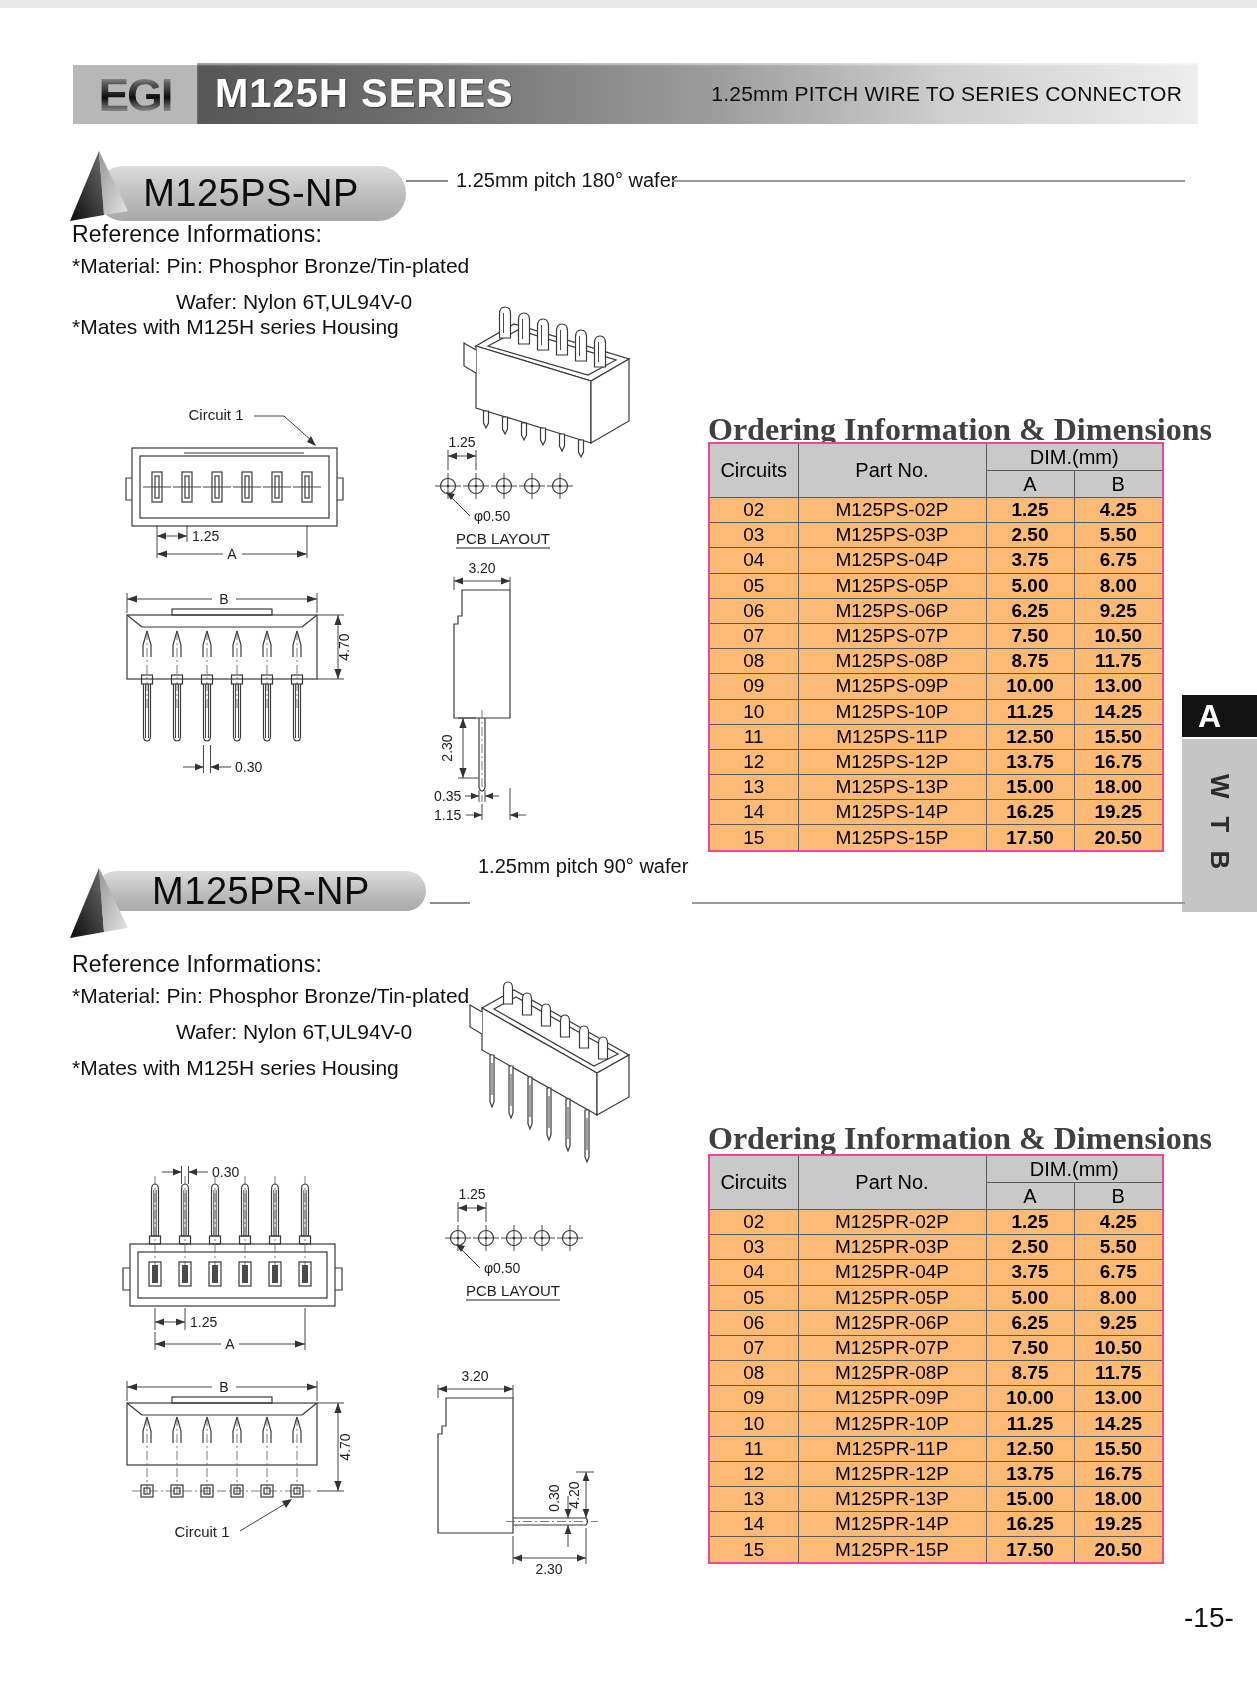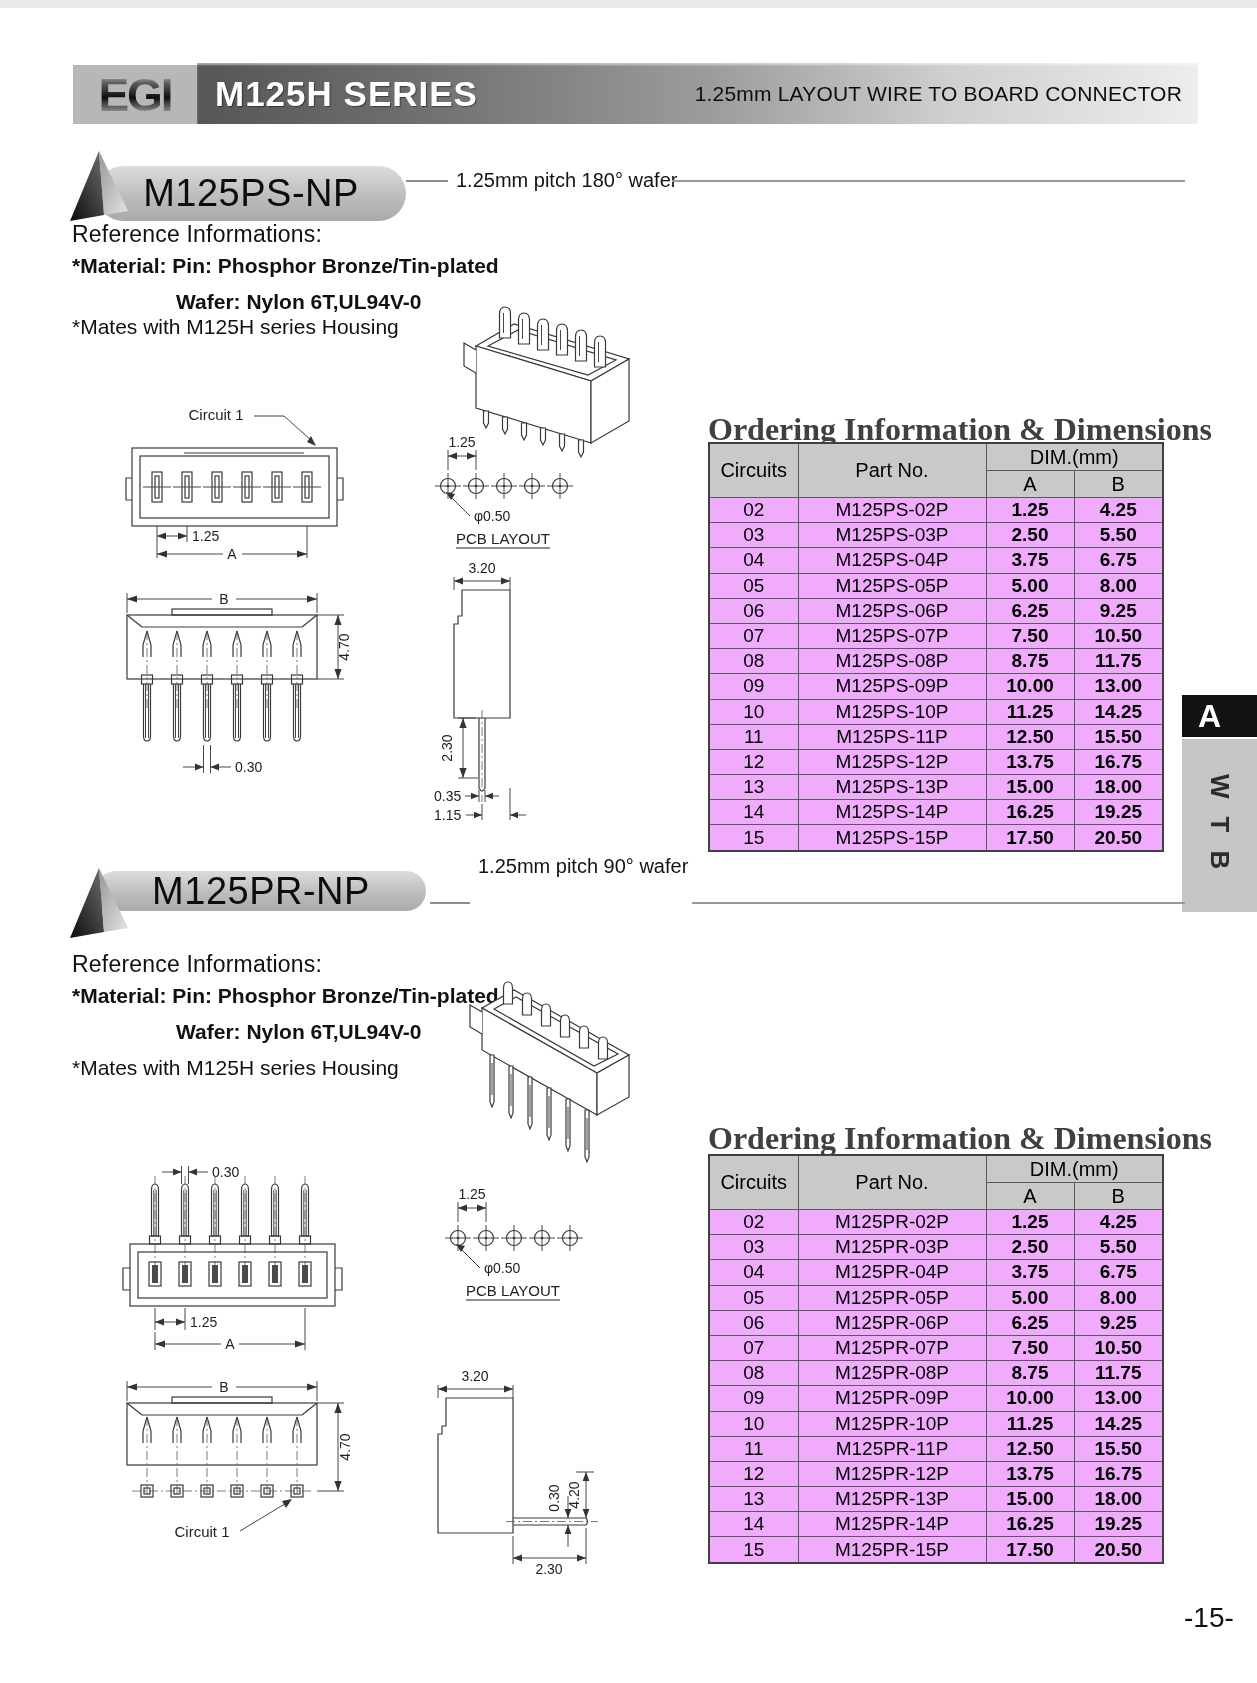--- a/index.html
+++ b/index.html
@@ -9,39 +9,39 @@
 
   
   .logo{left:73px;top:57px;width:124px;height:59px;background:#b7b7b7;
         display:flex;align-items:center;justify-content:center}
   .logo-text{font-weight:900;font-size:46px;letter-spacing:-2px;
         background:linear-gradient(180deg,#f7f7f7 0%,#5d5d5d 28%,#0d0d0d 55%,#8a8a8a 80%,#efefef 100%);
         -webkit-background-clip:text;background-clip:text;color:transparent}
   .bar{left:197px;top:55px;width:1001px;height:61px;display:flex;align-items:center;
         background:linear-gradient(90deg,#565656 0%,#6f6f6f 22%,#9d9d9d 52%,#cfcfcf 75%,#ededed 100%);
         box-shadow:inset 0 2px 2px rgba(255,255,255,.5)}
-  .series{margin-left:18px;font-size:35px;font-weight:bold;color:#fff;letter-spacing:1px;
+  .series{margin-left:18px;font-size:40px;font-weight:bold;color:#fff;letter-spacing:1px;
         text-shadow:1px 1px 1px rgba(0,0,0,.45)}
   .subtitle{margin-left:auto;padding-right:16px;font-size:21px;color:#0e0e0e;letter-spacing:.2px}
 
   
   .pill{height:55px;border-radius:28px;display:flex;align-items:center;justify-content:center;
         background:linear-gradient(180deg,#dcdcdc 0%,#bdbdbd 55%,#a9a9a9 100%);
         font-size:38px;color:#0c0c0c;letter-spacing:.5px;font-weight:500}
   .note-dash{height:2px;background:#8c8c8c}
   .note-text{font-size:20px;color:#141414;white-space:nowrap}
   .note-line{height:2px;background:#9a9a9a}
 
   .ref-title{font-size:23px;font-weight:400;letter-spacing:.2px}
-  .ref-bold{font-size:21px;font-weight:bold}
+  .ref-bold{font-size:21px;font-weight:normal}
   .ref-reg{font-size:21px}
 
   
   .tbl-title{font-family:"Liberation Serif",serif;font-weight:bold;font-size:32px;color:#404040;white-space:nowrap}
-  table.dims{border-collapse:collapse;table-layout:fixed;width:454px;border:2px solid #404040;background:#f0abfc}
+  table.dims{border-collapse:collapse;table-layout:fixed;width:454px;border:2px solid #ec4899;background:#fdba74}
   table.dims th,table.dims td{border:1px solid #5a5a5a;text-align:center;padding:0;overflow:hidden}
   table.dims th{background:#c9c9c9;font-weight:400;font-size:20px;height:26px;color:#000}
   table.dims td{font-size:19px;height:24.2px;color:#000}
   table.dims td:nth-child(3),table.dims td:nth-child(4){font-weight:bold}
 
   
   .tab-a{left:1182px;top:687px;width:75px;height:42px;background:#121212;color:#fff;
         font-size:32px;font-weight:bold;display:flex;align-items:center;padding-left:16px;box-sizing:border-box}
   .tab-wtb{left:1182px;top:731px;width:75px;height:173px;background:#c5c5c5;color:#2c2c2c;
         font-size:26px;font-weight:600;writing-mode:vertical-rl;letter-spacing:18px;
@@ -64,21 +64,21 @@
 </head>
 <body>
 
 <div class="page">
 
   <div class="abs logo">
     <span class="logo-text">EGI</span>
   </div>
   <div class="abs bar">
     <span class="series">M125H SERIES</span>
-    <span class="subtitle">1.25mm LAYOUT WIRE TO BOARD CONNECTOR</span>
+    <span class="subtitle">1.25mm PITCH WIRE TO SERIES CONNECTOR</span>
   </div>
 
   <div class="abs pill" style="left:96px;top:158px;width:310px">
     <span>M125PS-NP</span>
   </div>
   <svg class="abs" style="left:68px;top:141px" width="64" height="76" viewBox="0 0 64 76">
     <defs>
       <linearGradient id="triL1" x1="0" y1="1" x2="1" y2="0">
           <stop offset="0" stop-color="#0b0b0b"></stop>
           <stop offset="1" stop-color="#6f6f6f"></stop>

